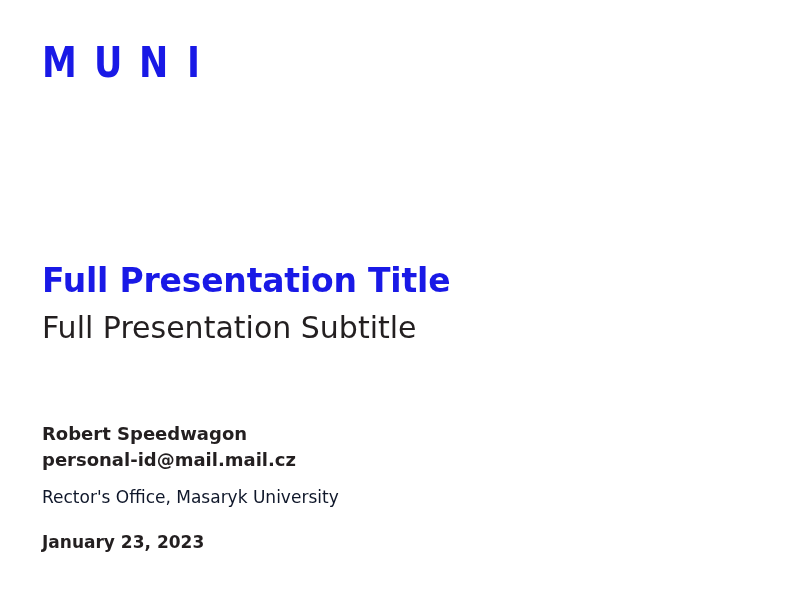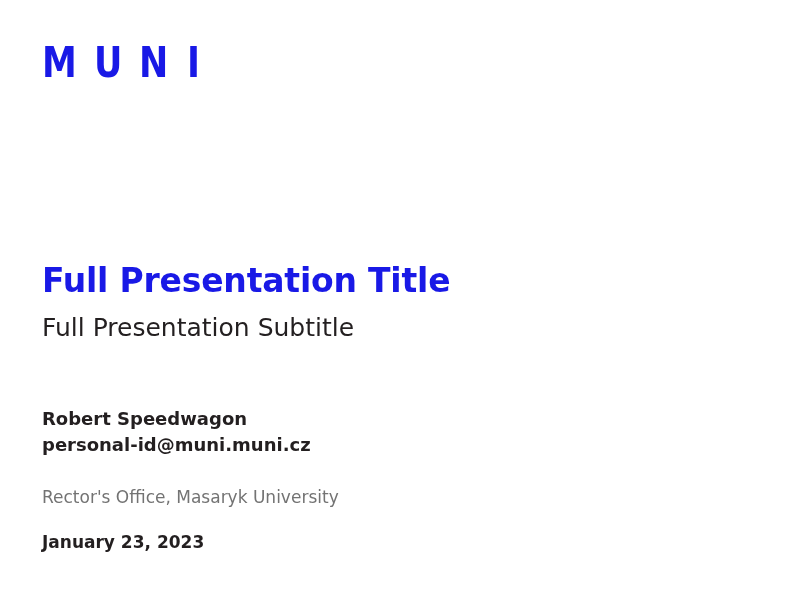--- a/index.html
+++ b/index.html
@@ -56,51 +56,51 @@
   .slide-title {
     color: #1919e6;
     font-size: 33px;
     font-weight: 700;
     line-height: 42px;
     margin: 0;
     letter-spacing: -0.2px;
   }
   .slide-subtitle {
     color: #231f20;
-    font-size: 25px;
+    font-size: 30px;
     font-weight: 400;
     line-height: 32px;
     margin: 10px 0 0 0;
   }
   
   .author-block {
     position: absolute;
     left: 42px;
-    top: 406px;
+    top: 421px;
     width: 700px;
   }
   .author-name {
     color: #231f20;
     font-size: 18px;
     font-weight: 700;
     line-height: 26px;
     margin: 0;
   }
   .author-email {
     color: #231f20;
     font-size: 18px;
     font-weight: 700;
     line-height: 26px;
     margin: 0;
   }
   .affiliation {
     position: absolute;
     left: 42px;
     top: 485px;
-    color: #737373;
+    color: #0f172a;
     font-size: 17px;
     font-weight: 400;
     line-height: 24px;
     margin: 0;
   }
   .date {
     position: absolute;
     left: 42px;
     top: 530px;
     color: #231f20;
@@ -122,20 +122,20 @@
     <span class="logo-letter narrow">I</span>
   </div>
 
   <div class="title-block">
     <h1 class="slide-title">Full Presentation Title</h1>
     <p class="slide-subtitle">Full Presentation Subtitle</p>
   </div>
 
   <div class="author-block">
     <p class="author-name">Robert Speedwagon</p>
-    <p class="author-email">personal-id@muni.muni.cz</p>
+    <p class="author-email">personal-id@mail.mail.cz</p>
   </div>
 
   <p class="affiliation">Rector's Office, Masaryk University</p>
 
   <p class="date">January 23, 2023</p>
 
 </div>
 
 </body></html>

